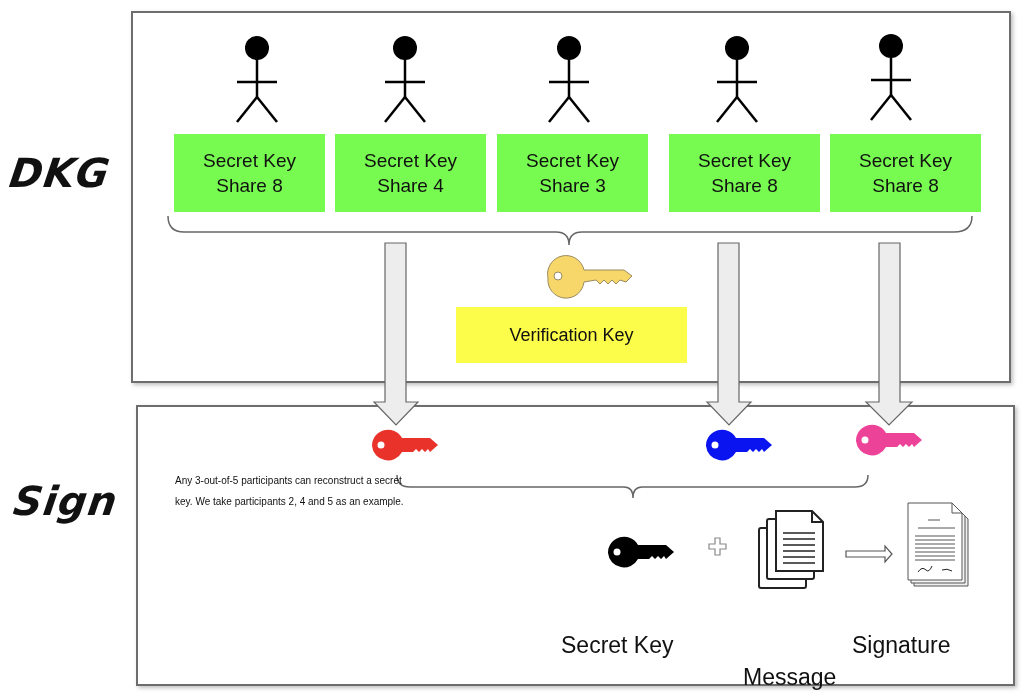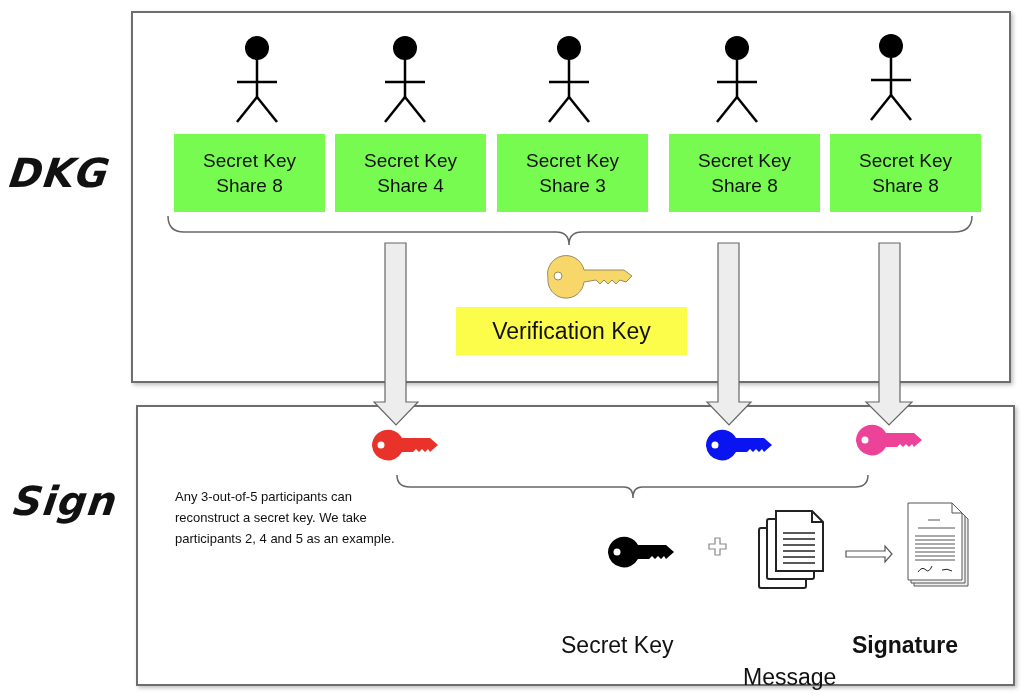--- a/index.html
+++ b/index.html
@@ -1,21 +1,21 @@
 <!DOCTYPE html>
 <html><head>
 <meta charset="utf-8">
 <style>
   html,body{margin:0;padding:0;background:#fff;}
   body{width:1024px;height:697px;position:relative;overflow:hidden;font-family:"Liberation Sans",sans-serif;}
   .panel{position:absolute;background:#fff;border:2px solid #6d6d6d;box-shadow:2px 2px 4px rgba(0,0,0,0.25);box-sizing:border-box;}
   .side-label{position:absolute;font-family:"DejaVu Sans",sans-serif;font-style:italic;font-weight:bold;font-size:40px;color:#111;letter-spacing:1px;transform:skewX(-8deg);}
   .share{position:absolute;background:#77fb50;width:151px;height:78px;display:flex;flex-direction:column;align-items:center;justify-content:center;font-size:19px;color:#111;line-height:25px;text-align:center;}
-  .vkey{position:absolute;background:#fcfc4a;left:456px;top:307px;width:231px;height:48px;display:flex;align-items:center;justify-content:center;font-size:23px;color:#111;}
-  .note{position:absolute;left:175px;top:470px;width:230px;font-size:13px;line-height:21px;color:#111;margin-top:16px;}
+  .vkey{position:absolute;background:#fcfc4a;left:456px;top:307px;width:231px;height:56px;display:flex;align-items:center;justify-content:center;font-size:18px;color:#111;}
+  .note{position:absolute;left:175px;top:470px;width:230px;font-size:10px;line-height:21px;color:#111;}
   .caption{position:absolute;font-size:23px;color:#111;}
   svg{position:absolute;overflow:visible;}
 </style>
 </head>
 <body>
 
 <div class="side-label" style="left:10px;top:150px;">DKG</div>
 <div class="side-label" style="left:14px;top:478px;">Sign</div>
 
 <div class="panel" style="left:131px;top:11px;width:880px;height:372px;"></div>
@@ -155,13 +155,13 @@
     <path d="M942,570 q5,-2 10,1" fill="none" stroke="#222"></path>
   </g>
 </svg>
 
 <div class="vkey">Verification Key</div>
 
 <div class="note">Any 3-out-of-5 participants can reconstruct a secret key. We take participants 2, 4 and 5 as an example.</div>
 
 <div class="caption" style="left:561px;top:632px;">Secret Key</div>
 <div class="caption" style="left:743px;top:664px;">Message</div>
-<div class="caption" style="left:852px;top:632px;font-weight:bold;">Signature</div>
+<div class="caption" style="left:852px;top:632px;">Signature</div>
 
 </body></html>

